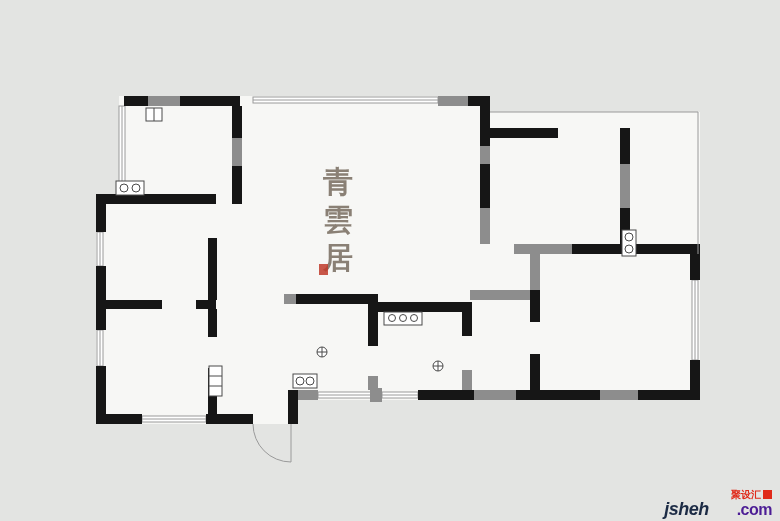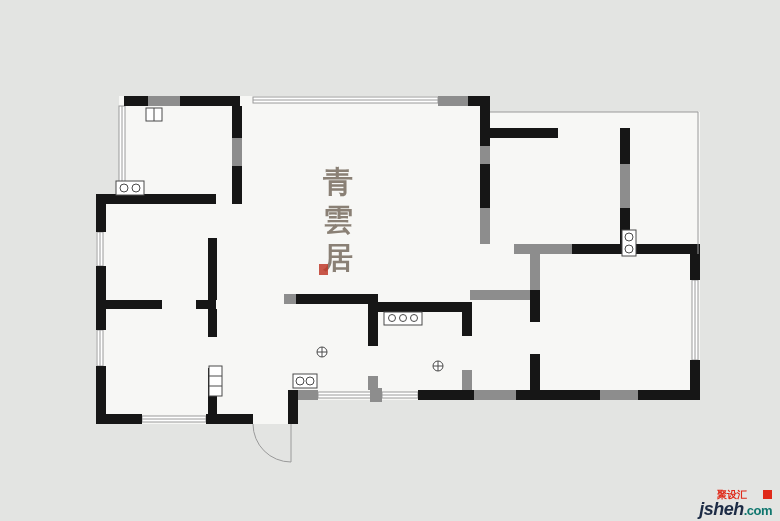--- a/index.html
+++ b/index.html
@@ -15,25 +15,25 @@
     font-family:"DejaVu Serif", serif;
   }
   .plan-title .tchar{display:block;font-size:30px;line-height:38px;font-weight:bold;}
   .seal{
     position:absolute;left:2px;top:101px;width:9px;height:11px;
     background:#c03b2a;opacity:.85;
   }
   .watermark{
     position:absolute;right:8px;bottom:2px;text-align:right;line-height:1.05;
   }
-  .wm-top{display:flex;justify-content:flex-end;align-items:center;gap:16px;
+  .wm-top{display:flex;justify-content:flex-end;align-items:center;gap:2px;
     font-size:10px;color:#e02a1a;font-weight:bold;}
   .wm-seal{display:inline-block;width:9px;height:9px;background:#e02a1a;}
   .wm-brand{font-size:18px;font-weight:bold;font-style:italic;color:#1c2b45;letter-spacing:-0.5px;}
-  .wm-brand .tld{color:#0f766e;font-style:normal;font-size:13px;}
+  .wm-brand .tld{color:#4c1d95;font-style:normal;font-size:16px;padding-left:28px;}
 </style>
 </head>
 <body>
 
 <div class="canvas">
 
   <svg id="plan-svg" width="780" height="521" viewBox="0 0 780 521">
       <path d="M119,96 L490,96 L490,112 L700,112 L700,400 L298,400 L298,424 L96,424 L96,194 L119,194 Z" fill="#f7f7f5"></path>
       <rect x="253" y="97" width="185" height="6" fill="#ffffff" stroke="#9a9a9a" stroke-width="1"></rect>
       <line x1="253" y1="100" x2="438" y2="100" stroke="#9a9a9a" stroke-width="1"></line>

